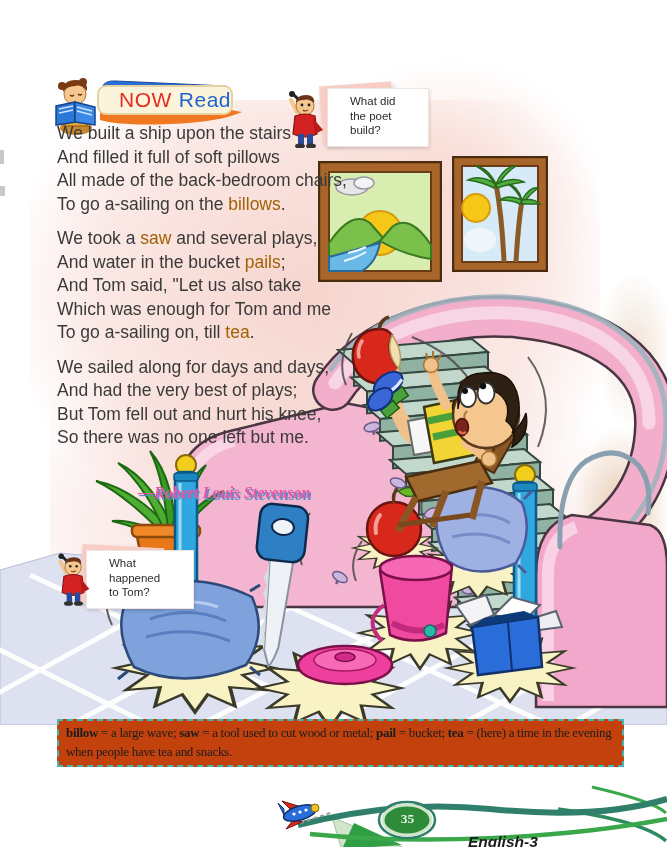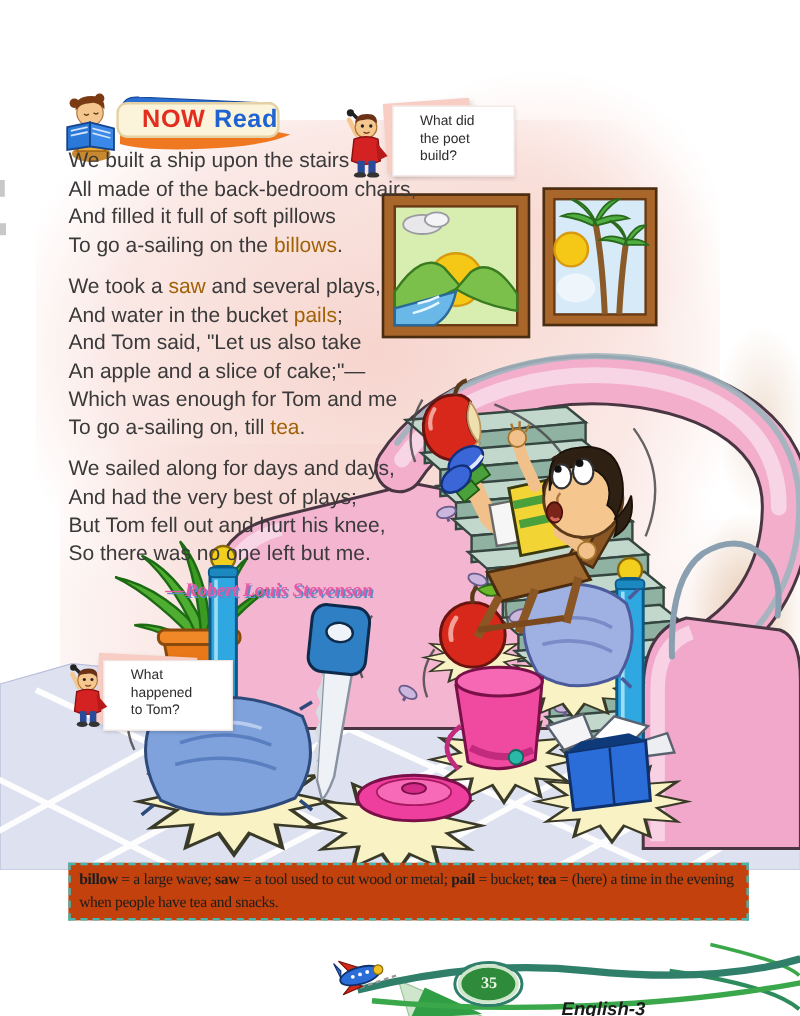--- a/index.html
+++ b/index.html
@@ -16,21 +16,21 @@
     background:radial-gradient(ellipse at 45% 45%,rgba(244,204,198,.9),rgba(244,204,198,0) 74%);}
   .wash-tan{left:572px;top:425px;width:100px;height:180px;
     background:radial-gradient(ellipse,rgba(228,196,168,.95),rgba(228,196,168,0) 70%);}
   .wash-tan2{left:595px;top:270px;width:80px;height:160px;
     background:radial-gradient(ellipse,rgba(235,214,196,.7),rgba(235,214,196,0) 70%);}
   .edge-mark{position:absolute;background:#9a9a9a;opacity:.55;}
 
   
   .banner-wrap{left:50px;top:76px;width:215px;height:62px;}
   .banner-text{position:absolute;left:60px;top:12px;width:130px;text-align:center;
-    font-weight:bold;font-size:21px;letter-spacing:.5px;}
+    font-weight:normal;font-size:21px;letter-spacing:.5px;}
   .banner-text .now{color:#e22d1f;}
   .banner-text .read{color:#1f63d2;margin-left:7px;}
 
   
   .callout{position:absolute;z-index:6;}
   .callout .back{position:absolute;background:#f7cdc4;box-shadow:2px 3px 5px rgba(0,0,0,.18);}
   .callout .note{position:absolute;background:#ffffff;border:1px solid #f0e4e0;
     box-shadow:1px 2px 3px rgba(0,0,0,.12);padding:5px 22px;}
   .callout .note div{font-size:11.5px;line-height:14.5px;color:#2c2c2c;}
 
@@ -152,29 +152,28 @@
           <path d="M70,44 Q66,30 56,28 Q66,34 70,46 Z"></path>
         <path d="M70,44 Q78,30 86,32 Q78,38 72,46 Z"></path>
           <path d="M70,44 Q82,42 88,48 Q78,48 70,48 Z"></path>
       </g>
     </svg>
   </div>
 
   <div class="abs poem">
       <div class="stanza">
         <div class="poem-line"><span>We built a ship upon the stairs</span></div>
+        <div class="poem-line"><span>And filled it full of soft pillows</span></div>
         <div class="poem-line"><span>All made of the back-bedroom chairs,</span></div>
-        <div class="poem-line"><span>And filled it full of soft pillows</span></div>
         <div class="poem-line"><span>To go a-sailing on the </span><span class="b">billows</span><span>.</span></div>
       </div>
       <div class="stanza">
         <div class="poem-line"><span>We took a </span><span class="b">saw</span><span> and several plays,</span></div>
         <div class="poem-line"><span>And water in the bucket </span><span class="b">pails</span><span>;</span></div>
         <div class="poem-line"><span>And Tom said, "Let us also take</span></div>
-        <div class="poem-line"><span>An apple and a slice of cake;"—</span></div>
         <div class="poem-line"><span>Which was enough for Tom and me</span></div>
         <div class="poem-line"><span>To go a-sailing on, till </span><span class="b">tea</span><span>.</span></div>
       </div>
       <div class="stanza">
         <div class="poem-line"><span>We sailed along for days and days,</span></div>
         <div class="poem-line"><span>And had the very best of plays;</span></div>
         <div class="poem-line"><span>But Tom fell out and hurt his knee,</span></div>
         <div class="poem-line"><span>So there was no one left but me.</span></div>
       </div>
     </div>

